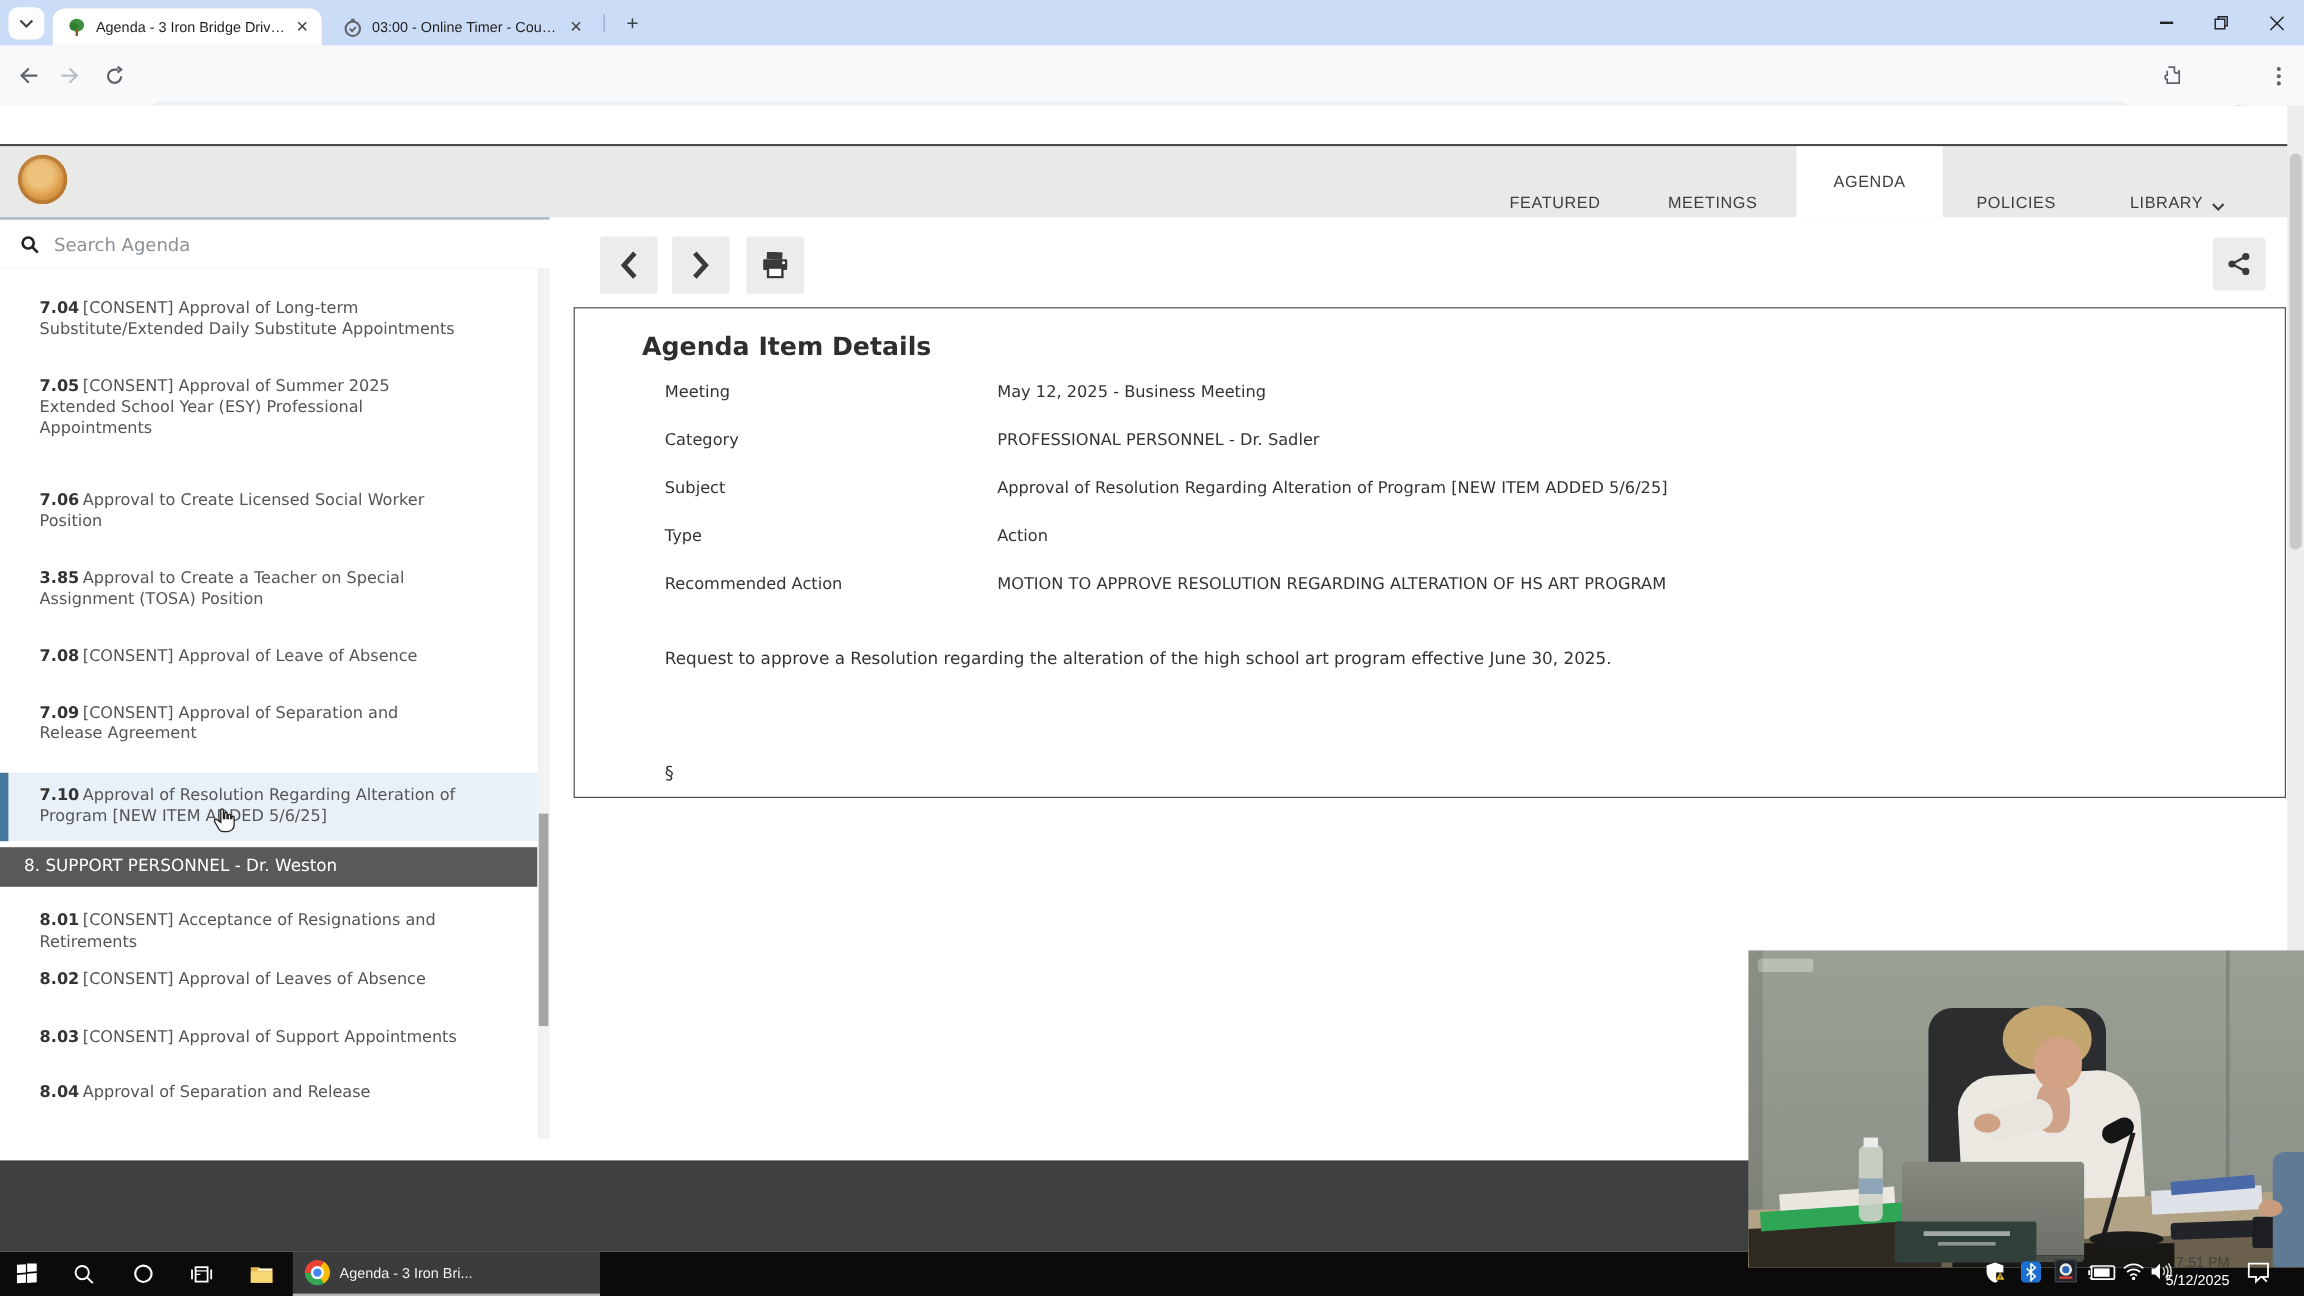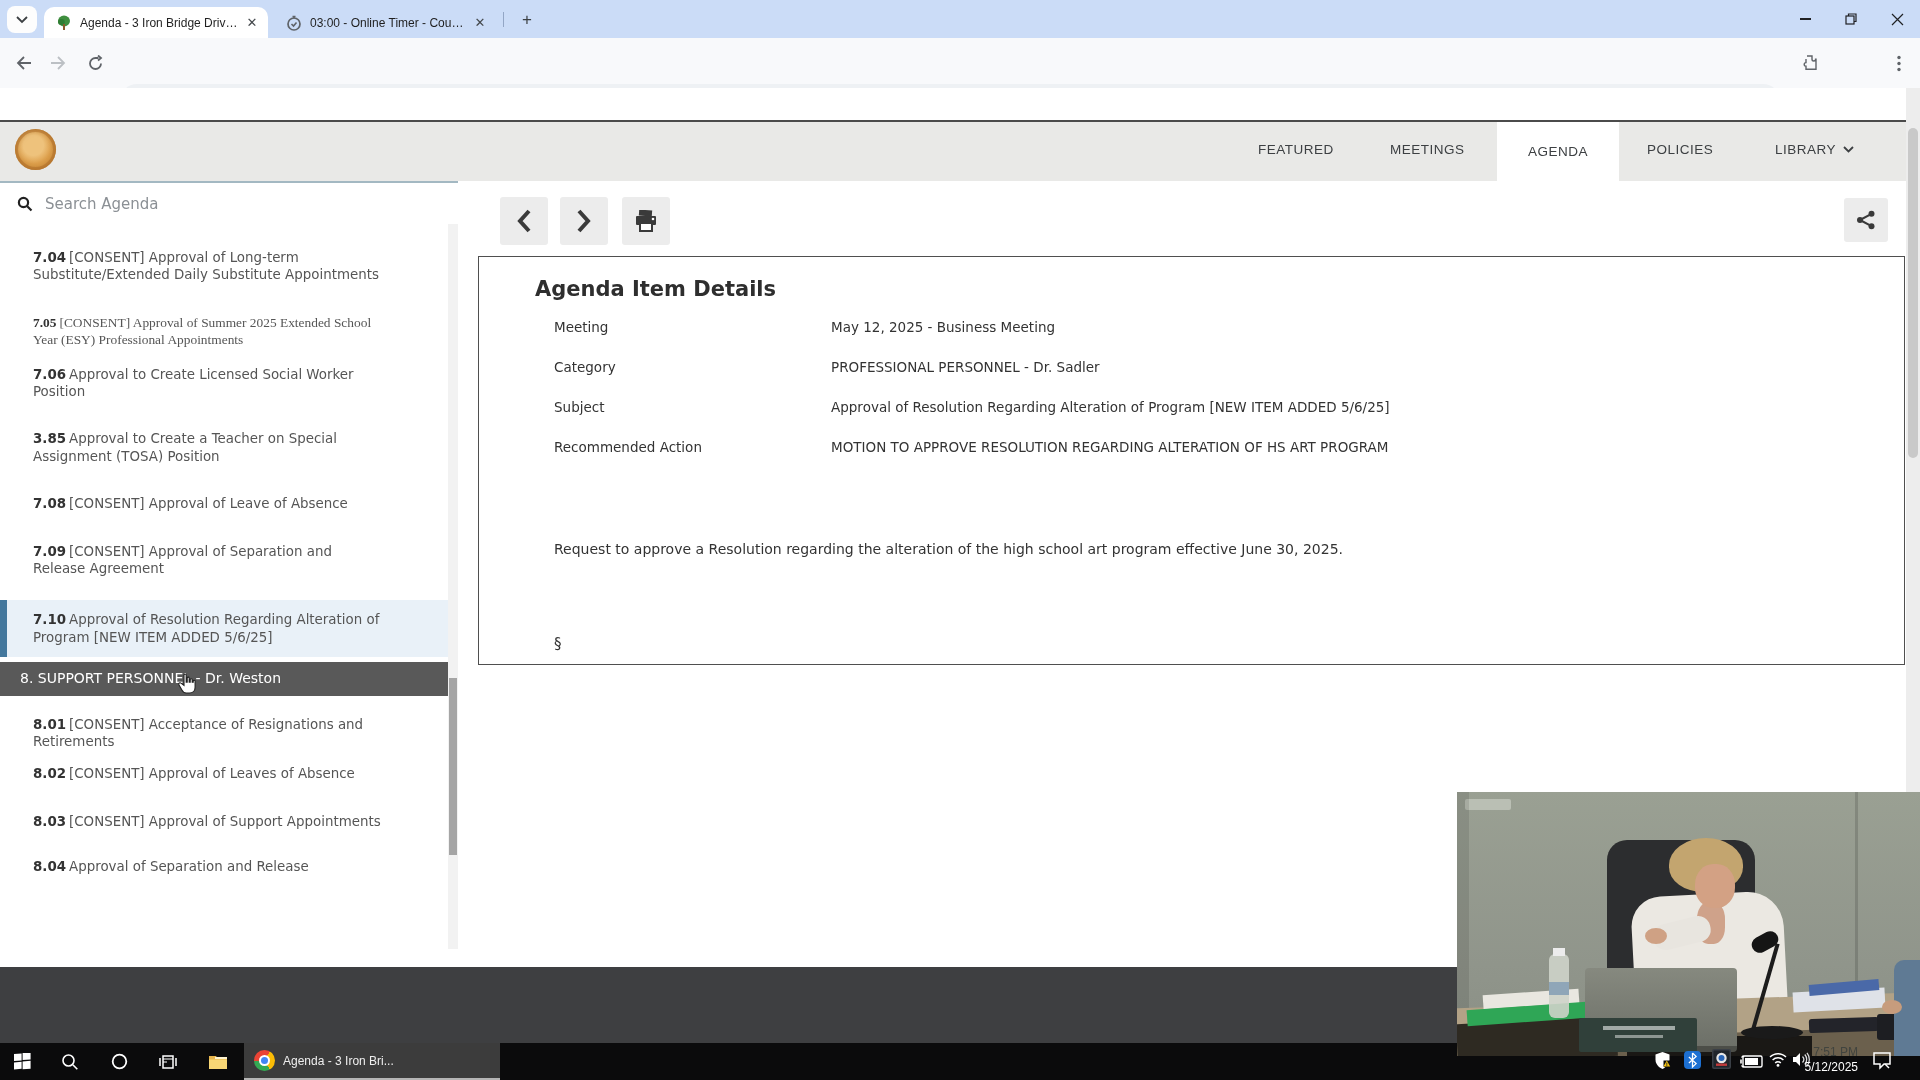--- a/index.html
+++ b/index.html
@@ -27,21 +27,21 @@
            display:flex;align-items:center;}
   .url{font-size:14.3px;color:#2a2d31;margin-left:12px;}
 
   
   .white-strip{position:absolute;left:0;top:88px;width:1920px;height:32px;background:#fff;}
   .nav-topline{position:absolute;left:0;top:120px;width:1920px;height:2px;background:#4b4b4b;}
   .navband{position:absolute;left:0;top:122px;width:1920px;height:59px;background:#e9e9e7;}
   .logo{position:absolute;left:15px;top:7px;width:41px;height:41px;border-radius:50%;
         background:radial-gradient(circle at 45% 40%, #eec27c 0 30%, #dd9f4b 55%, #c9832f 100%);
         box-shadow:inset 0 0 0 3px rgba(176,111,42,.55), inset 0 0 6px rgba(120,70,20,.5);}
-  .navlink{position:absolute;top:0;height:54px;display:flex;align-items:center;font-size:13.5px;
+  .navlink{position:absolute;top:0;height:54px;display:flex;align-items:flex-end;font-size:13.5px;
            letter-spacing:.5px;color:#3d4043;}
   .agendatab{position:absolute;left:1497px;top:0;width:122px;height:59px;background:#fff;
              display:flex;align-items:center;justify-content:center;}
 
   
   .sb-search{position:absolute;left:0;top:181px;width:458px;height:41px;background:#fff;
              border-top:2px solid #a3b8c2;border-bottom:1px solid #d6d6d6;display:flex;align-items:center;}
   .sb-search input{border:none;outline:none;background:transparent;font-family:"DejaVu Sans",sans-serif;
                    font-size:15px;color:#333;flex:1;margin-left:10px;}
   .sb-search input::placeholder{color:#8b9095;}
@@ -217,21 +217,21 @@
   <div class="sb-search">
     <svg width="16" height="16" viewBox="0 0 16 16" style="margin-left:17px;">
       <circle cx="6.5" cy="6.5" r="4.6" fill="none" stroke="#222" stroke-width="2.2"></circle>
         <path d="M10.2 10.2l4.3 4.3" stroke="#222" stroke-width="2.2"></path>
     </svg>
     <input placeholder="Search Agenda" style="">
   </div>
 
   <div class="agenda-list">
     <div class="ag-item" style="margin-bottom:30px;"><span class="num">7.04</span><span>[CONSENT] Approval of Long-term Substitute/Extended Daily Substitute Appointments</span></div>
-    <div class="ag-item" style="margin-bottom:17px;font-family:Liberation Serif, serif;"><span class="num">7.05</span><span>[CONSENT] Approval of Summer 2025 Extended School Year (ESY) Professional Appointments</span></div>
+    <div class="ag-item" style="margin-bottom:43px;"><span class="num">7.05</span><span>[CONSENT] Approval of Summer 2025 Extended School Year (ESY) Professional Appointments</span></div>
     <div class="ag-item" style="margin-bottom:30px;"><span class="num">7.06</span><span>Approval to Create Licensed Social Worker Position</span></div>
     <div class="ag-item" style="margin-bottom:30px;"><span class="num">3.85</span><span>Approval to Create a Teacher on Special Assignment (TOSA) Position</span></div>
     <div class="ag-item" style="margin-bottom:30px;"><span class="num">7.08</span><span>[CONSENT] Approval of Leave of Absence</span></div>
     <div class="ag-item" style="margin-bottom:23px;"><span class="num">7.09</span><span>[CONSENT] Approval of Separation and Release Agreement</span></div>
     <div class="ag-item sel" style="margin-bottom:5px;"><span class="num">7.10</span><span>Approval of Resolution Regarding Alteration of Program [NEW ITEM ADDED 5/6/25]</span></div>
     <div class="ag-section" style="margin-bottom:20px;"><span style="font-weight:400;">8.</span> <span>SUPPORT PERSONNEL - Dr. Weston</span></div>
     <div class="ag-item" style="margin-bottom:14px;"><span class="num">8.01</span><span>[CONSENT] Acceptance of Resignations and Retirements</span></div>
     <div class="ag-item" style="margin-bottom:31px;"><span class="num">8.02</span><span>[CONSENT] Approval of Leaves of Absence</span></div>
     <div class="ag-item" style="margin-bottom:28px;"><span class="num">8.03</span><span>[CONSENT] Approval of Support Appointments</span></div>
     <div class="ag-item"><span class="num">8.04</span><span>Approval of Separation and Release</span></div>
@@ -274,20 +274,24 @@
           <span class="lab">Meeting</span>
           <span>May 12, 2025 - Business Meeting</span>
         </div>
       <div class="frow">
           <span class="lab">Category</span>
           <span>PROFESSIONAL PERSONNEL - Dr. Sadler</span>
         </div>
       <div class="frow">
           <span class="lab">Subject</span>
           <span>Approval of Resolution Regarding Alteration of Program [NEW ITEM ADDED 5/6/25]</span>
+        </div>
+      <div class="frow">
+          <span class="lab">Type</span>
+          <span>Action</span>
         </div>
       <div class="frow">
           <span class="lab">Recommended Action</span>
           <span>MOTION TO APPROVE RESOLUTION REGARDING ALTERATION OF HS ART PROGRAM</span>
         </div>
     </div>
     <div class="body-text">Request to approve a Resolution regarding the alteration of the high school art program effective June 30, 2025.</div>
     <div class="footnote">§</div>
   </div>
 

